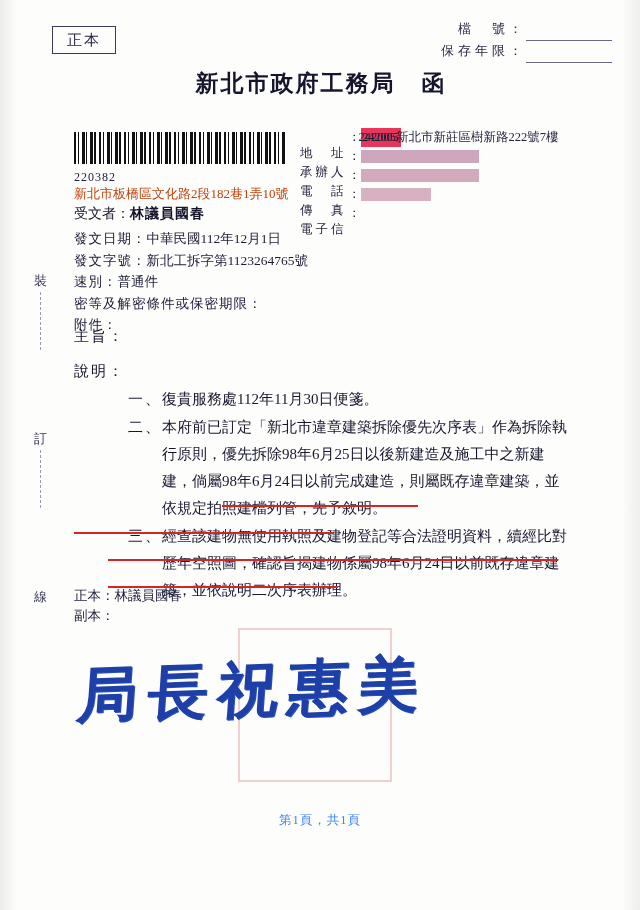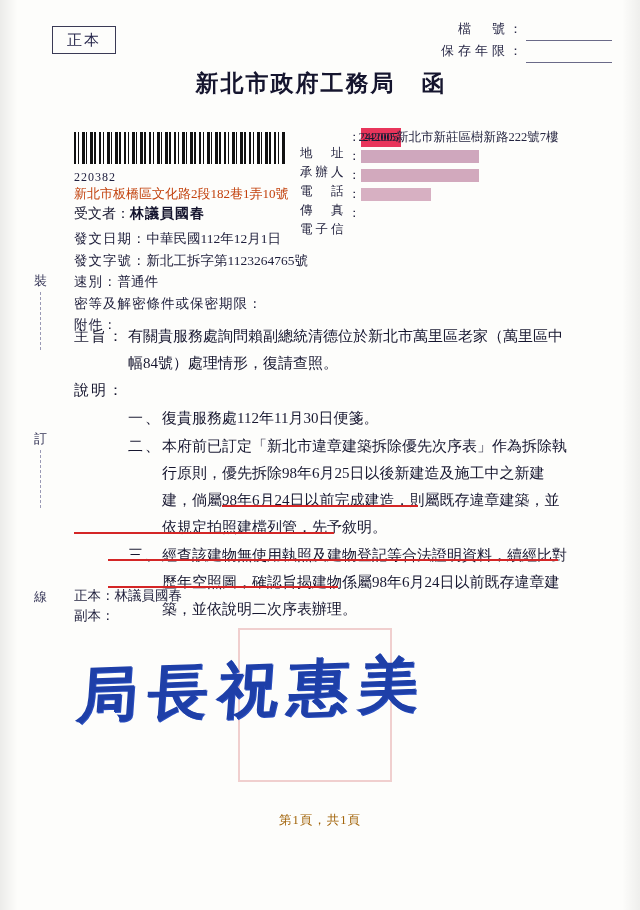--- a/index.html
+++ b/index.html
@@ -240,21 +240,21 @@
     height: 150px;
     border: 2px solid rgba(210, 90, 90, 0.28);
   }
   .page-num {
     position: absolute;
     left: 0;
     right: 0;
     top: 812px;
     text-align: center;
     font-size: 12.5px;
-    color: #a16207;
+    color: #3b82f6;
     letter-spacing: 1px;
   }
   .edge-shadow {
     position: absolute;
     left: 0;
     top: 0;
     bottom: 0;
     width: 18px;
     background: linear-gradient(to right, rgba(0,0,0,0.07), rgba(0,0,0,0));
     pointer-events: none;
@@ -344,23 +344,22 @@
 
   <div class="bind" style="top:272px;">裝</div>
   <div class="bind-line" style="top:292px;"></div>
   <div class="bind" style="top:430px;">訂</div>
   <div class="bind-line" style="top:450px;"></div>
   <div class="bind" style="top:588px;">線</div>
 
   <div class="body">
     <div class="item">
       <div class="num sec-head" style="width:54px;">主旨：</div>
-      <div class="txt">有關貴服務處詢問賴副總統清德位於新北市萬里區老家（萬里區中幅84號）處理情形，復請查照。</div>
-    </div>
-    <div class="item" style="margin-top:0;gap:47px;">
+    </div>
+    <div class="item" style="margin-top:8px;gap:47px;">
       <div class="num sec-head" style="width:54px;">說明：</div>
       <div class="txt"></div>
     </div>
     <div style="margin-left:54px;">
       <div class="item">
         <div class="num">一、</div>
         <div class="txt">復貴服務處112年11月30日便箋。</div>
       </div>
       <div class="item">
         <div class="num">二、</div>

